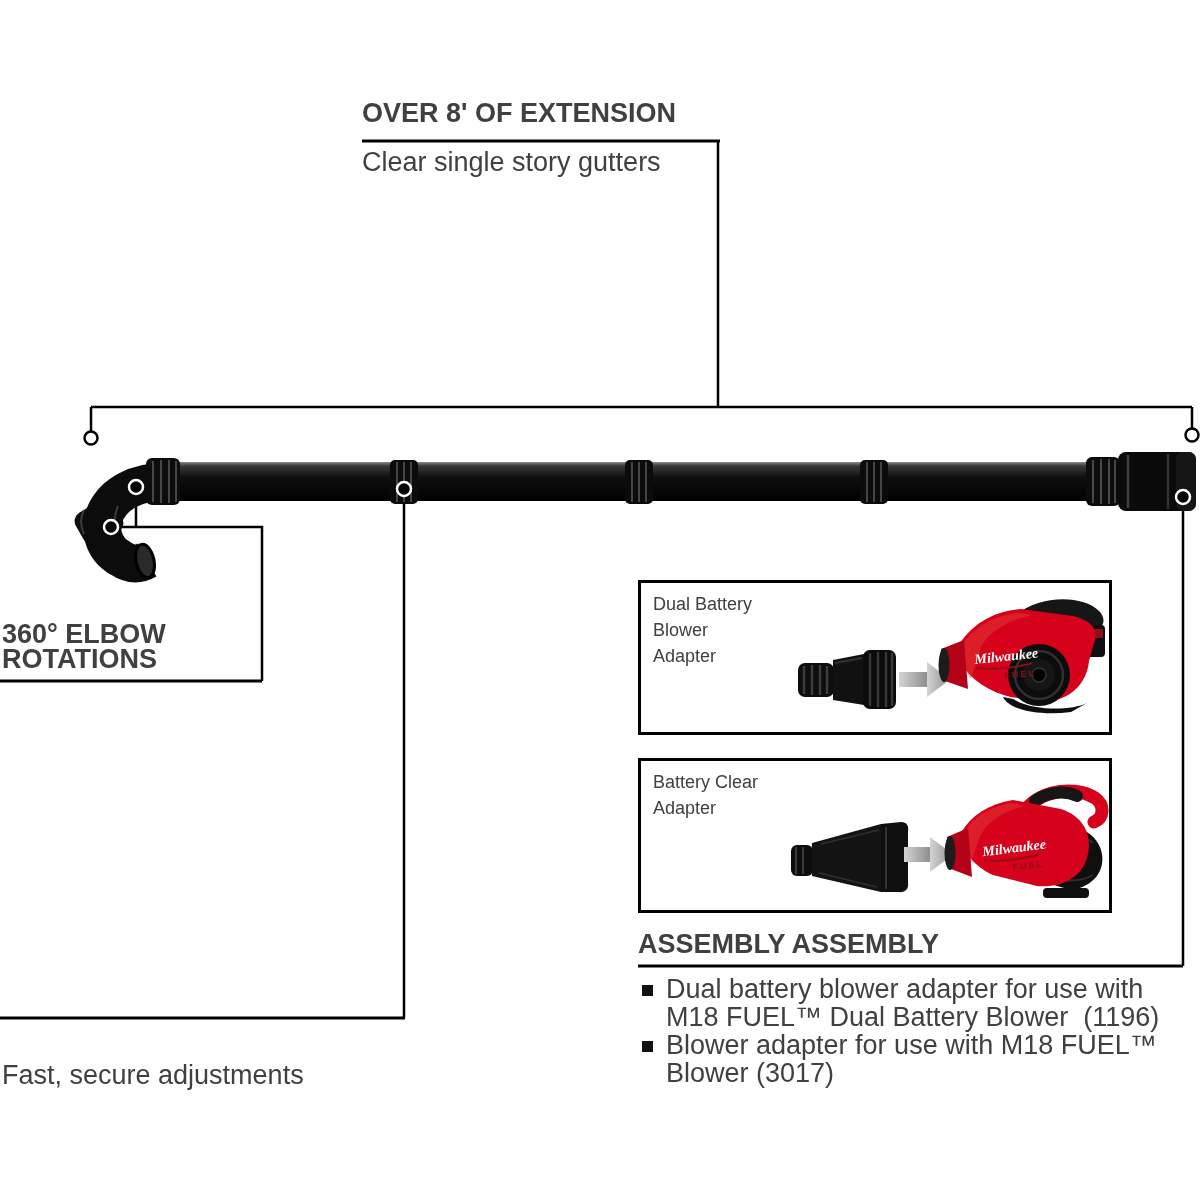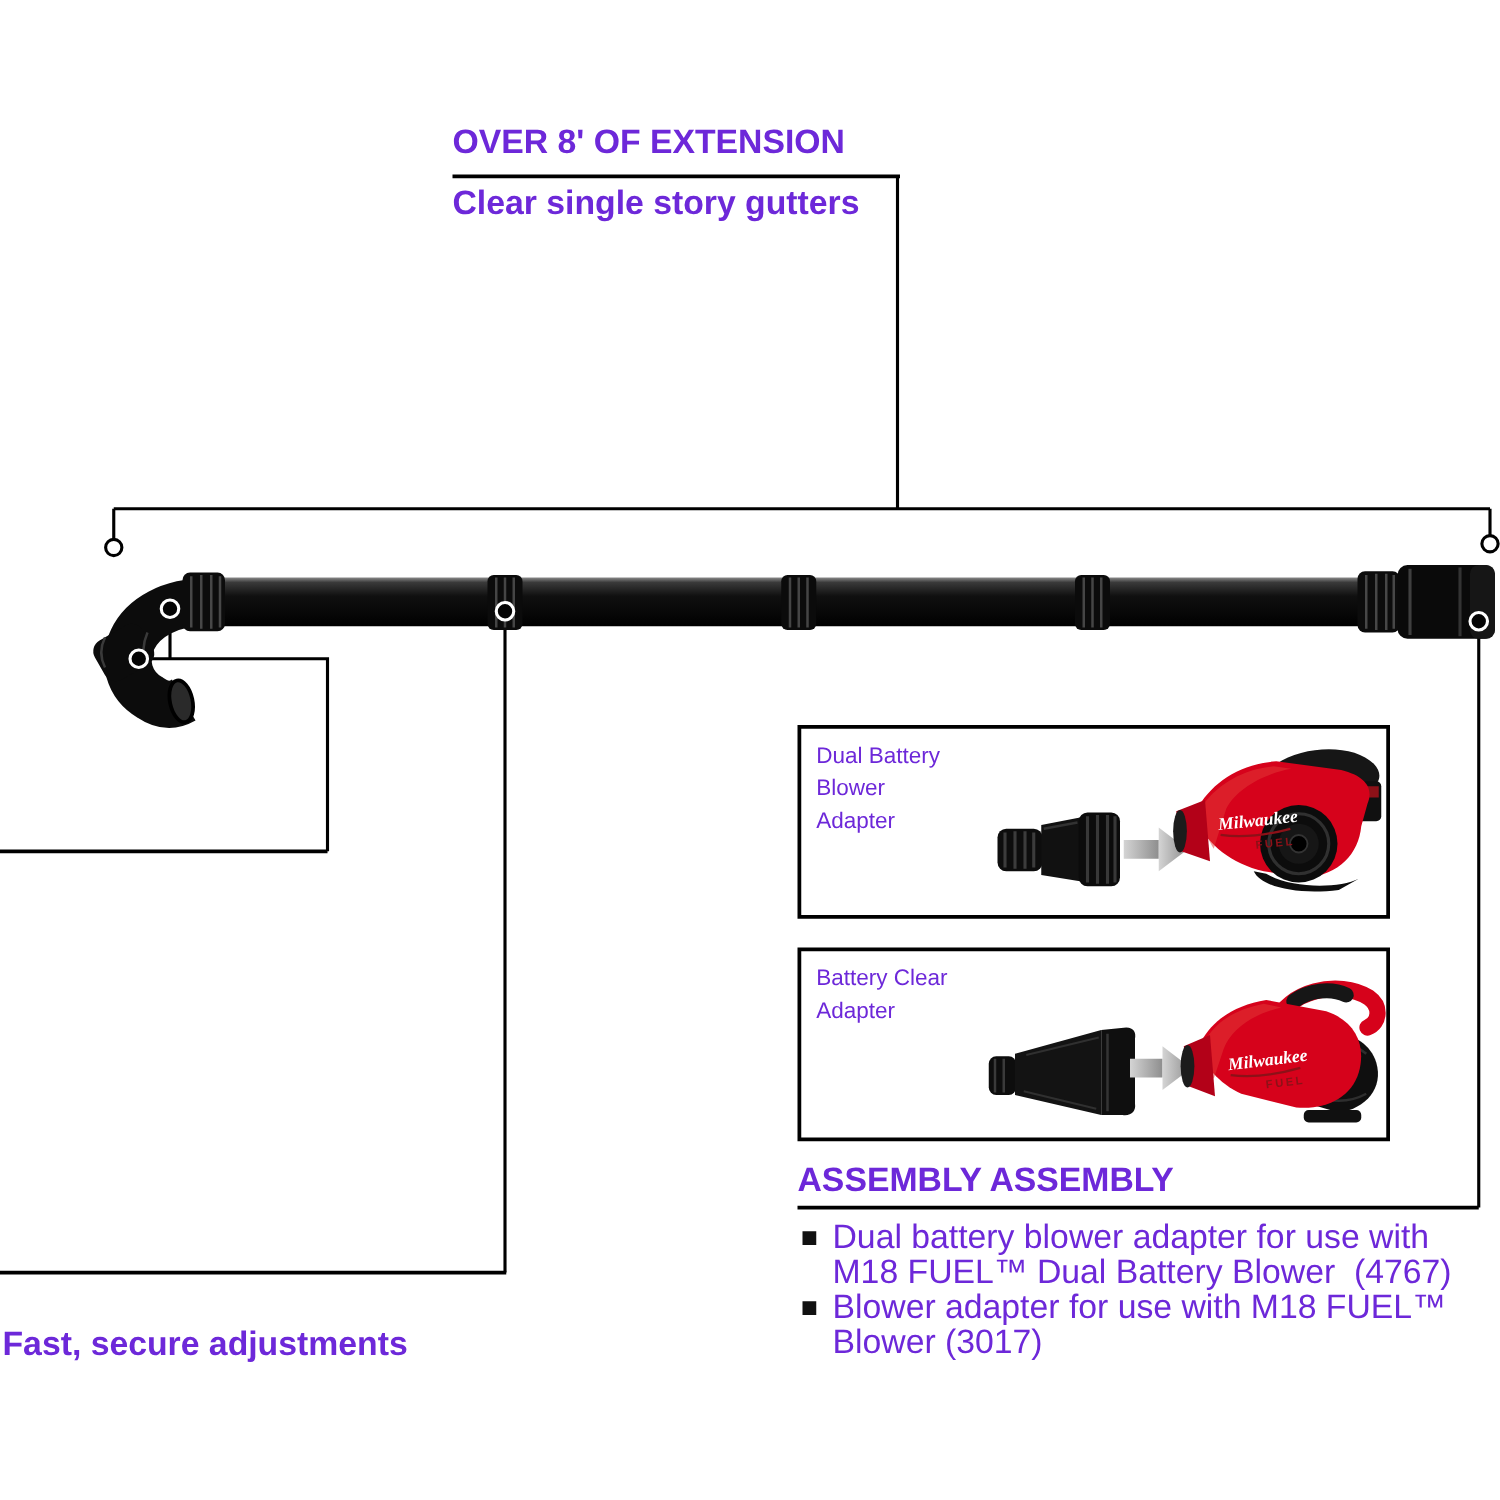--- a/index.html
+++ b/index.html
@@ -1,23 +1,23 @@
 <!DOCTYPE html>
 <html><head>
 <meta charset="utf-8">
 <style>
   html,body{margin:0;padding:0;background:#fff;}
   .canvas{
     position:relative;width:1200px;height:1200px;background:#ffffff;
-    font-family:"Liberation Sans","DejaVu Sans",sans-serif;color:#6d28d9;
+    font-family:"Liberation Sans","DejaVu Sans",sans-serif;color:#404040;
     overflow:hidden;
   }
   .abs{position:absolute;}
   .headline{font-weight:700;font-size:27px;line-height:25px;letter-spacing:0;white-space:pre-wrap;}
-  .bodytext{font-weight:700;font-size:27px;line-height:28px;white-space:pre-wrap;}
+  .bodytext{font-weight:400;font-size:27px;line-height:28px;white-space:pre-wrap;}
   svg{display:block;}
   #main-art{position:absolute;left:0;top:0;}
   .adapter-box{
     position:absolute;left:638px;width:468px;height:149px;
     border:3px solid #000;background:#fff;
   }
   .box-label{
     position:absolute;left:12px;top:8px;font-size:18px;line-height:26px;
     font-weight:400;white-space:pre-wrap;
   }
@@ -103,27 +103,29 @@
       <circle cx="404" cy="489" r="7" fill="#050505" stroke="#fff" stroke-width="2.5"></circle>
       <circle cx="1183" cy="497" r="7" fill="#050505" stroke="#fff" stroke-width="2.5"></circle>
       <circle cx="91" cy="438" r="6.5" fill="#fff" stroke="#000" stroke-width="2.5"></circle>
       <circle cx="1192" cy="435" r="6.5" fill="#fff" stroke="#000" stroke-width="2.5"></circle>
     </g>
   </svg>
 
   <div class="abs headline" style="left:362px;top:101px;">OVER 8' OF EXTENSION</div>
   <div class="abs bodytext" style="left:362px;top:148px;">Clear single story gutters</div>
 
+  <div class="abs headline" style="left:2px;top:622px;">360° ELBOW
+ROTATIONS</div>
 
   <div class="abs bodytext" style="left:2px;top:1027px;margin-top:34px;">Fast, secure adjustments</div>
 
   <div class="abs headline" style="left:638px;top:932px;">ASSEMBLY ASSEMBLY</div>
   <div class="bullet-sq" style="top:985px;"></div>
   <div class="bullet-text" style="top:975px;">Dual battery blower adapter for use with
-M18 FUEL™ Dual Battery Blower  (4767)</div>
+M18 FUEL™ Dual Battery Blower  (1196)</div>
   <div class="bullet-sq" style="top:1041px;"></div>
   <div class="bullet-text" style="top:1031px;">Blower adapter for use with M18 FUEL™
 Blower (3017)</div>
 
   <div class="adapter-box" style="top:580px;">
     <svg class="box-art" width="468" height="149" viewBox="0 0 468 149">
       <defs>
         <linearGradient id="g-arrow1" x1="0" y1="0" x2="1" y2="0">
           <stop offset="0" stop-color="#d4d4d4"></stop>
             <stop offset="1" stop-color="#8e8e8e"></stop>

